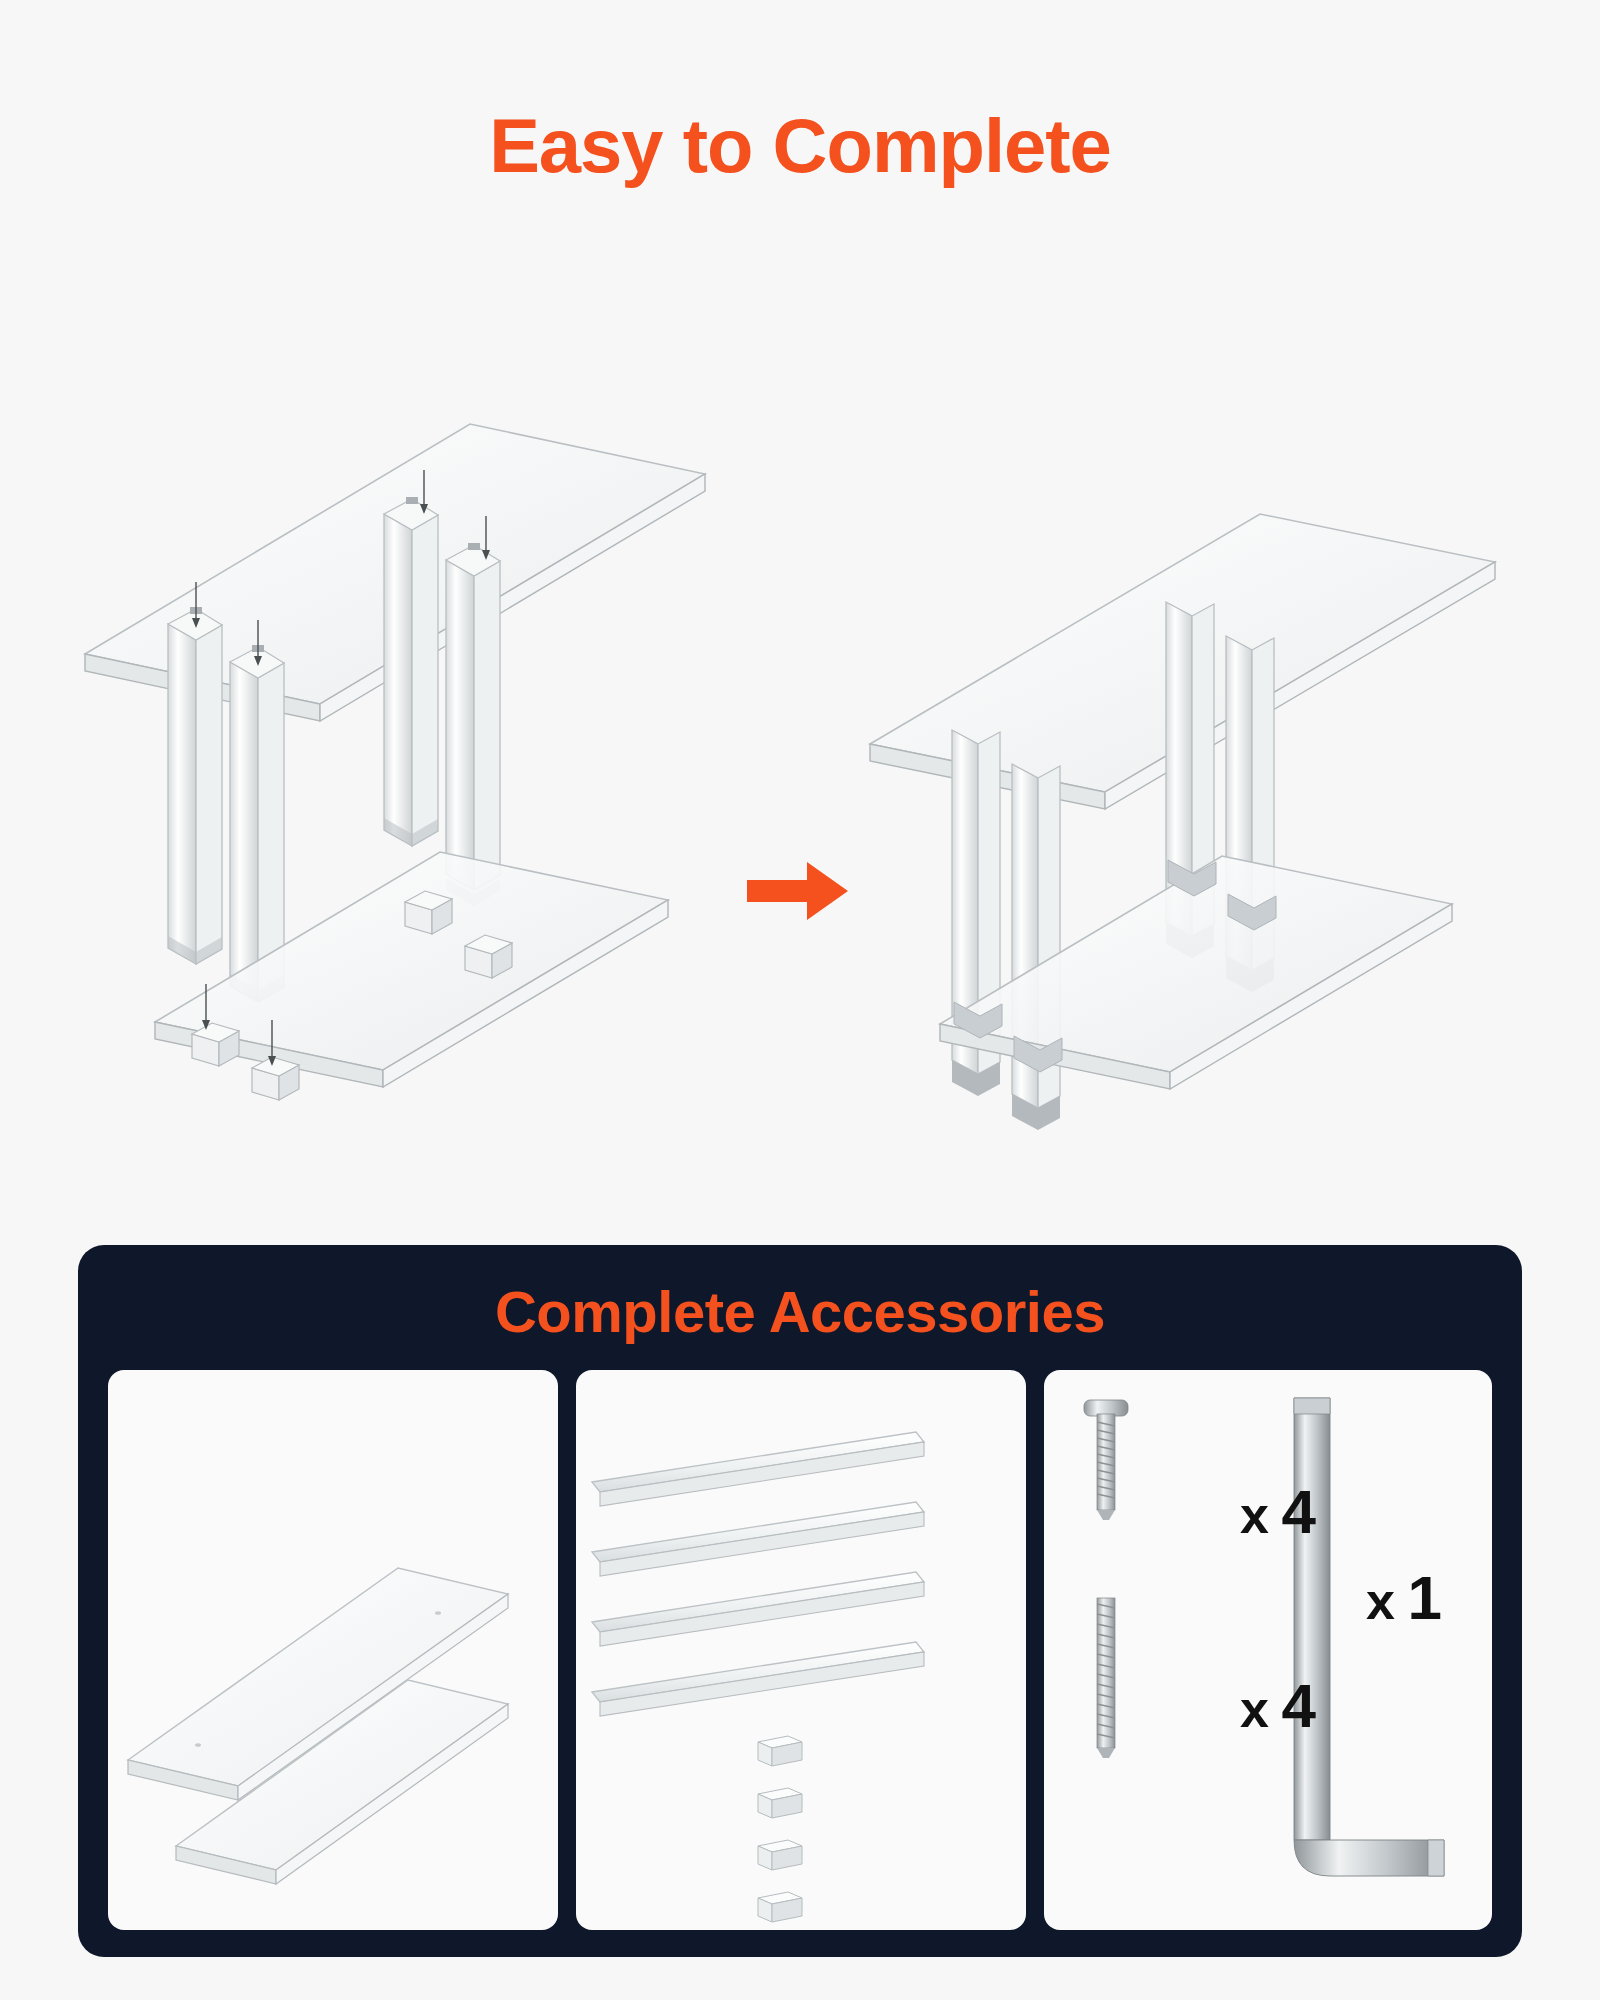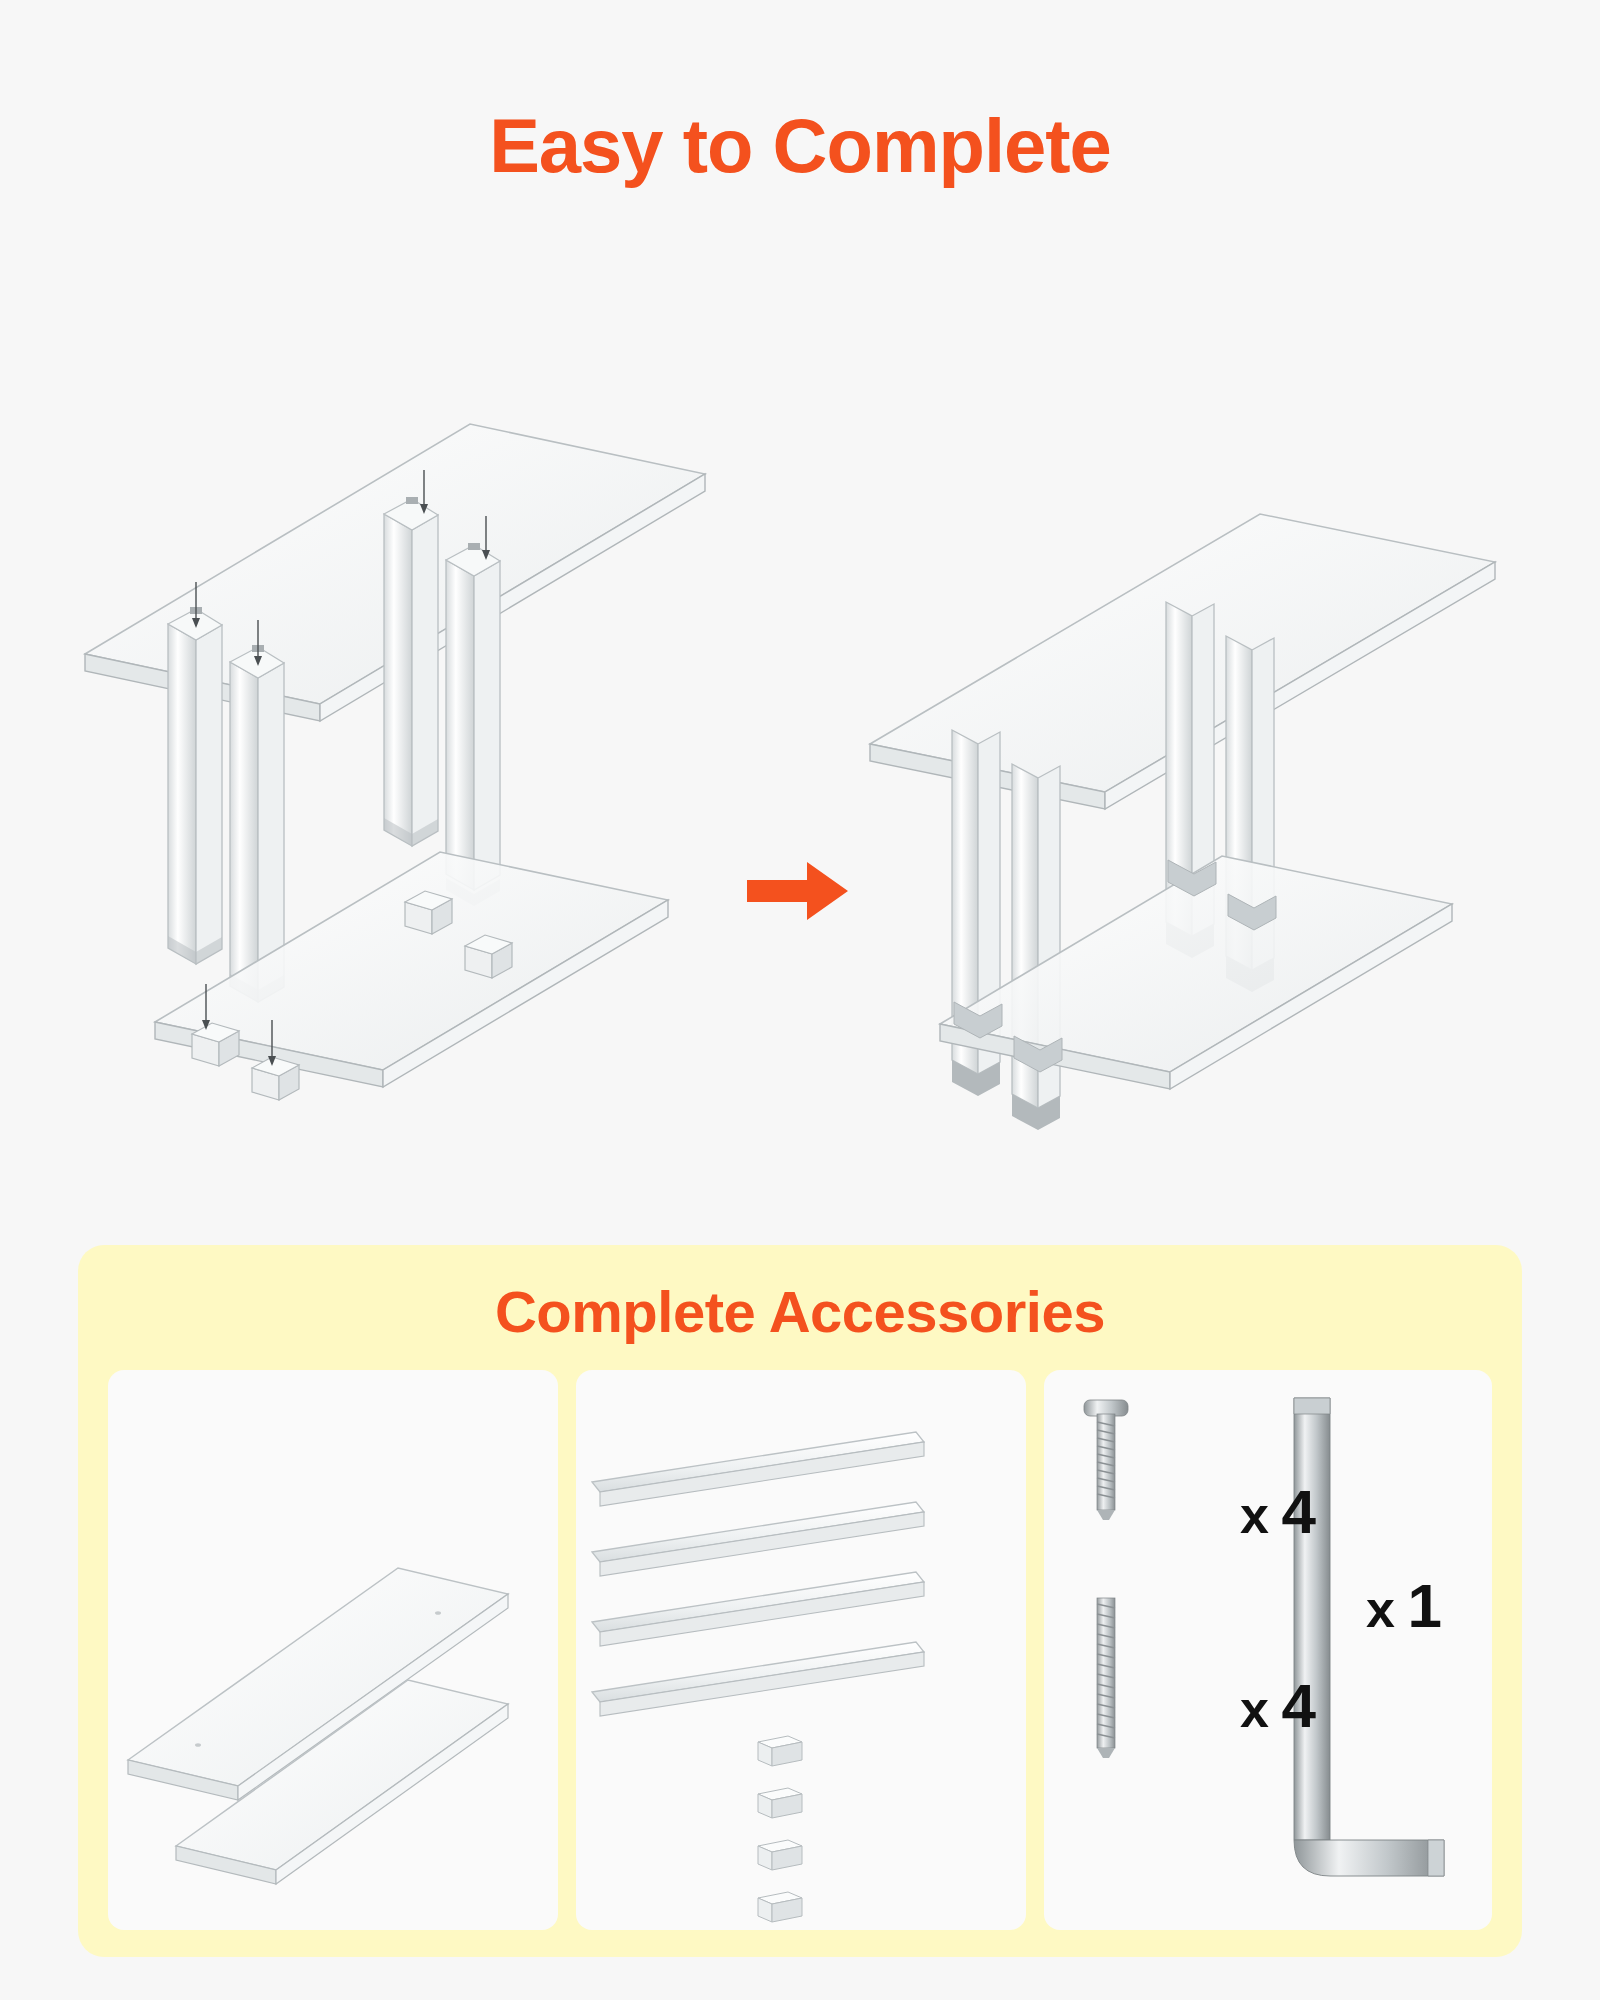--- a/index.html
+++ b/index.html
@@ -42,21 +42,21 @@
     height: 70px;
   }
 
   
   .acc-panel {
     position: absolute;
     left: 78px;
     top: 1245px;
     width: 1444px;
     height: 712px;
-    background: #fef9c3;
+    background: #0f172a;
     border-radius: 26px;
   }
   .acc-title {
     text-align: center;
     color: #f4511e;
     font-size: 58px;
     font-weight: bold;
     letter-spacing: -0.5px;
     padding-top: 38px;
     line-height: 1;
@@ -82,21 +82,21 @@
   .count {
     position: absolute;
     font-size: 52px;
     font-weight: bold;
     color: #111;
     letter-spacing: -1px;
   }
   .count .big { font-size: 62px; }
   .c-bolt  { left: 196px; top: 106px; }
   .c-screw { left: 196px; top: 300px; }
-  .c-key   { left: 322px; top: 200px; }
+  .c-key   { left: 322px; top: 192px; }
 
   .hidden-label { position: absolute; opacity: 0; pointer-events: none; }
 </style>
 </head>
 <body>
 
 <div class="heading">Easy to Complete</div>
 
 <div class="assembly">
 

